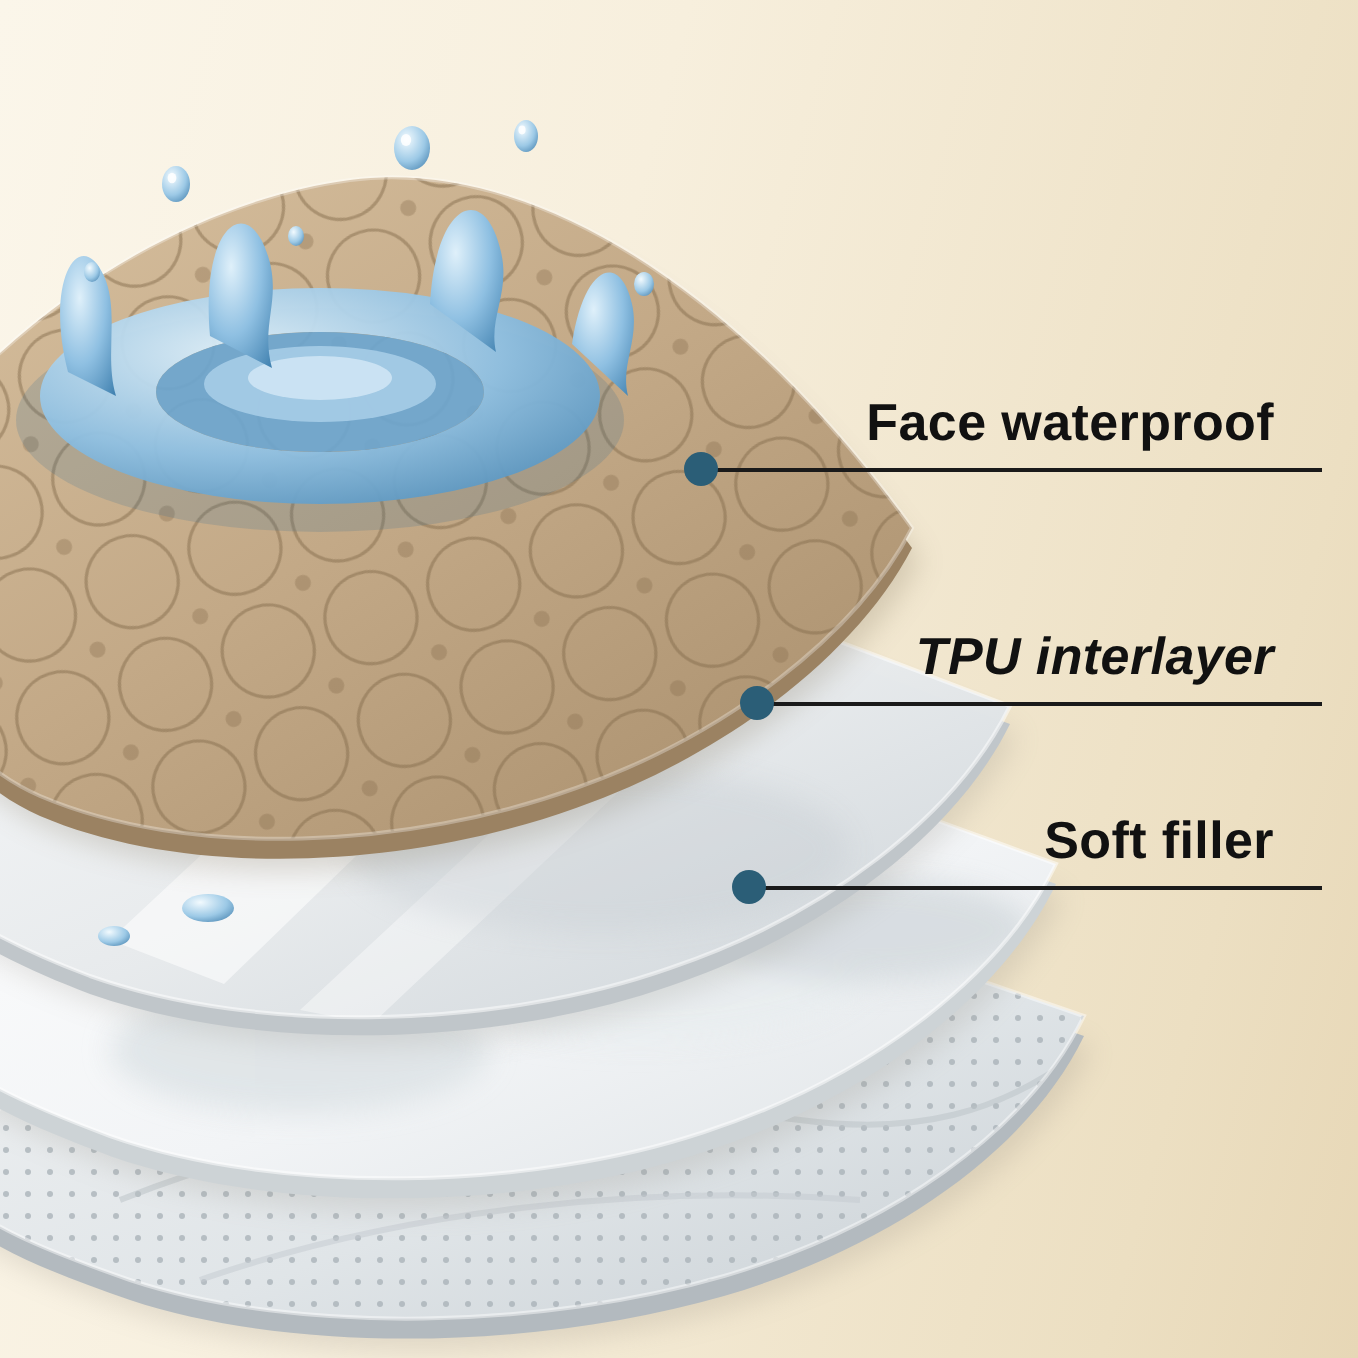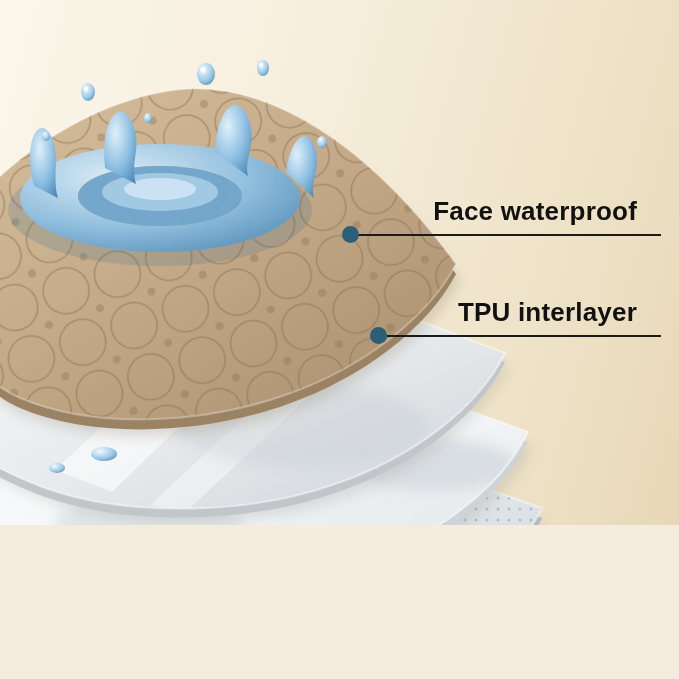--- a/index.html
+++ b/index.html
@@ -1,18 +1,18 @@
 <!DOCTYPE html>
 <html><head>
 <meta charset="utf-8">
 <style>
   html,body{margin:0;padding:0;background:#f4ecdc;}
   .stage{
     position:relative;
-    width:679px;height:525px;
+    width:679px;height:679px;
     overflow:hidden;
     background:linear-gradient(105deg,#fbf6ea 0%,#f7efdd 40%,#ecdfc2 85%,#e7d7b6 100%);
     font-family:"Liberation Sans", sans-serif;
   }
   .illustration{position:absolute;left:0;top:0;width:679px;height:679px;}
   .callout{position:absolute;}
   .callout-label{
     display:block;
     text-align:right;
     padding-right:24px;
@@ -31,21 +31,21 @@
     background:#1a1a1a;
   }
   .callout-dot{
     position:absolute;
     left:-8px;top:-8px;
     width:17px;height:17px;
     border-radius:50%;
     background:#2b5e77;
   }
   .c1{top:196px;left:350px;width:311px;}
-  .c2{top:297px;left:378px;width:283px;}
+  .c2{top:313px;left:378px;width:283px;font-style:italic;}
   .c3{top:405px;left:374px;width:287px;}
   .c4{top:497px;left:318px;width:343px;}
 </style>
 </head>
 <body>
 
 <div class="stage">
 
   <svg class="illustration" viewBox="0 0 679 679" xmlns="http://www.w3.org/2000/svg">
     <defs>
@@ -191,15 +191,21 @@
     </span>
   </div>
 
   <div class="callout c2">
     <span class="callout-label">TPU interlayer</span>
     <span class="callout-rule">
       <span class="callout-dot"></span>
     </span>
   </div>
 
+  <div class="callout c3">
+    <span class="callout-label">Soft filler</span>
+    <span class="callout-rule">
+      <span class="callout-dot"></span>
+    </span>
+  </div>
 
 
 </div>
 
 </body></html>

